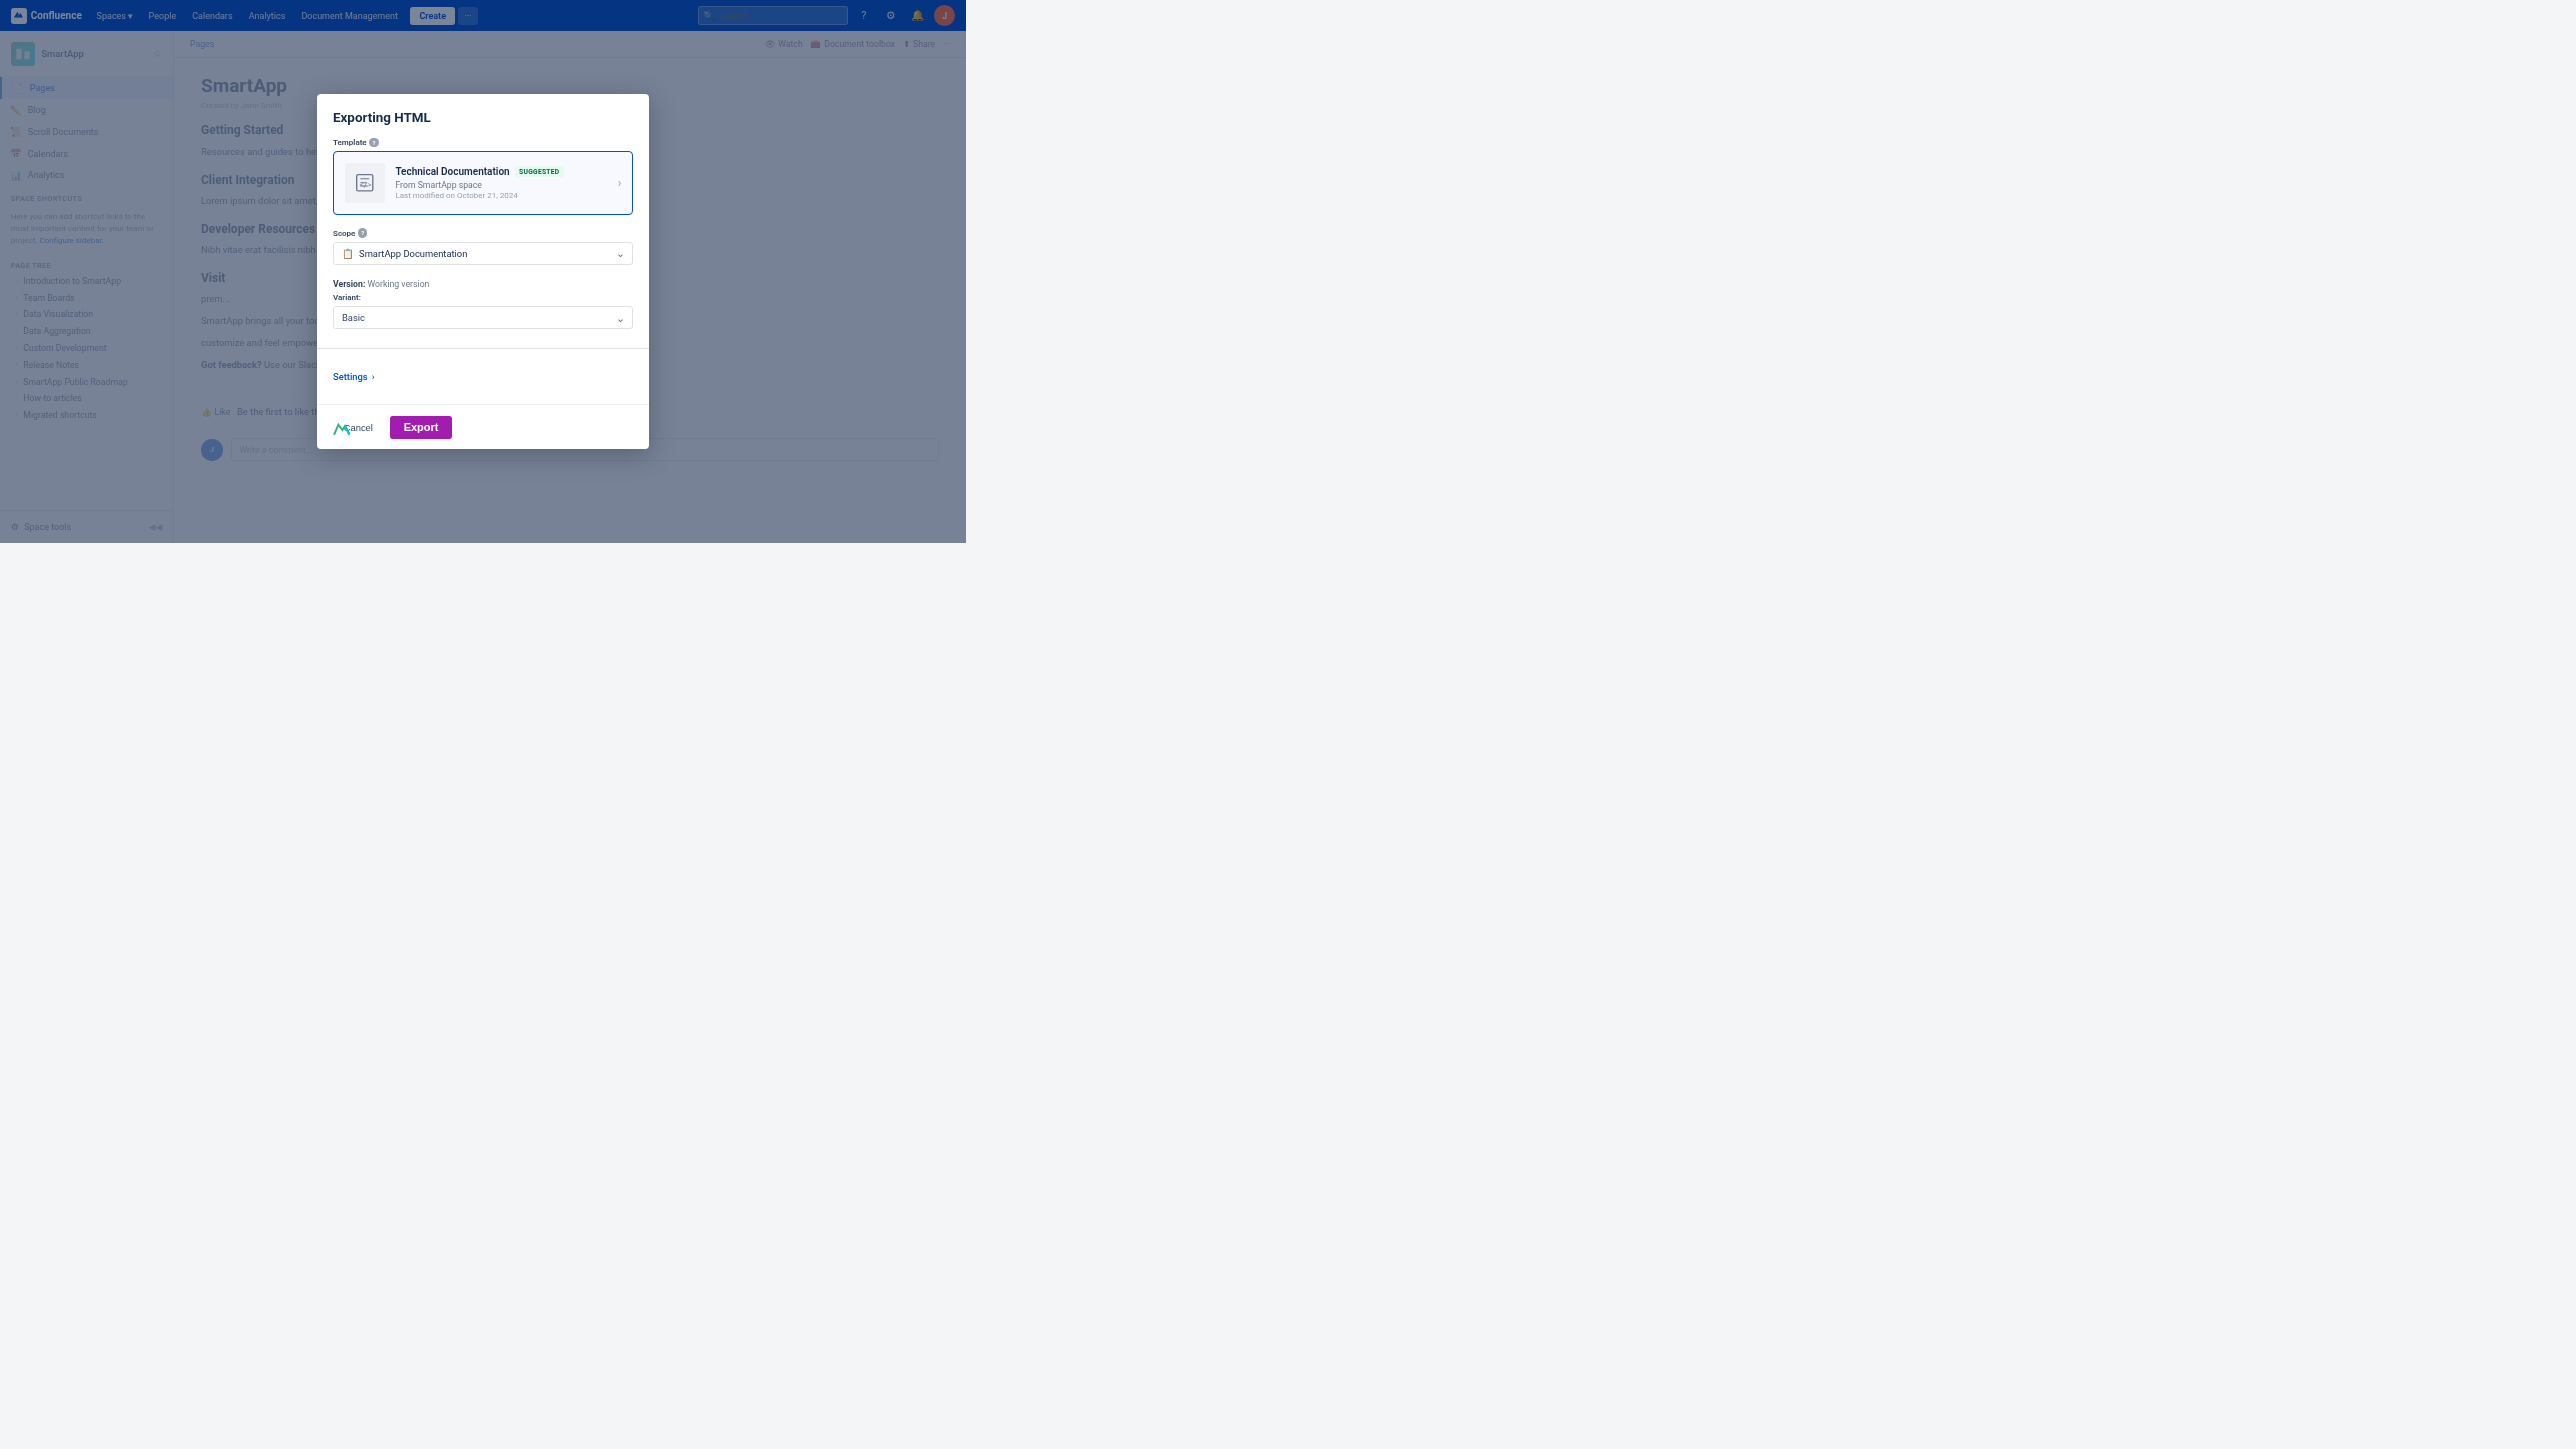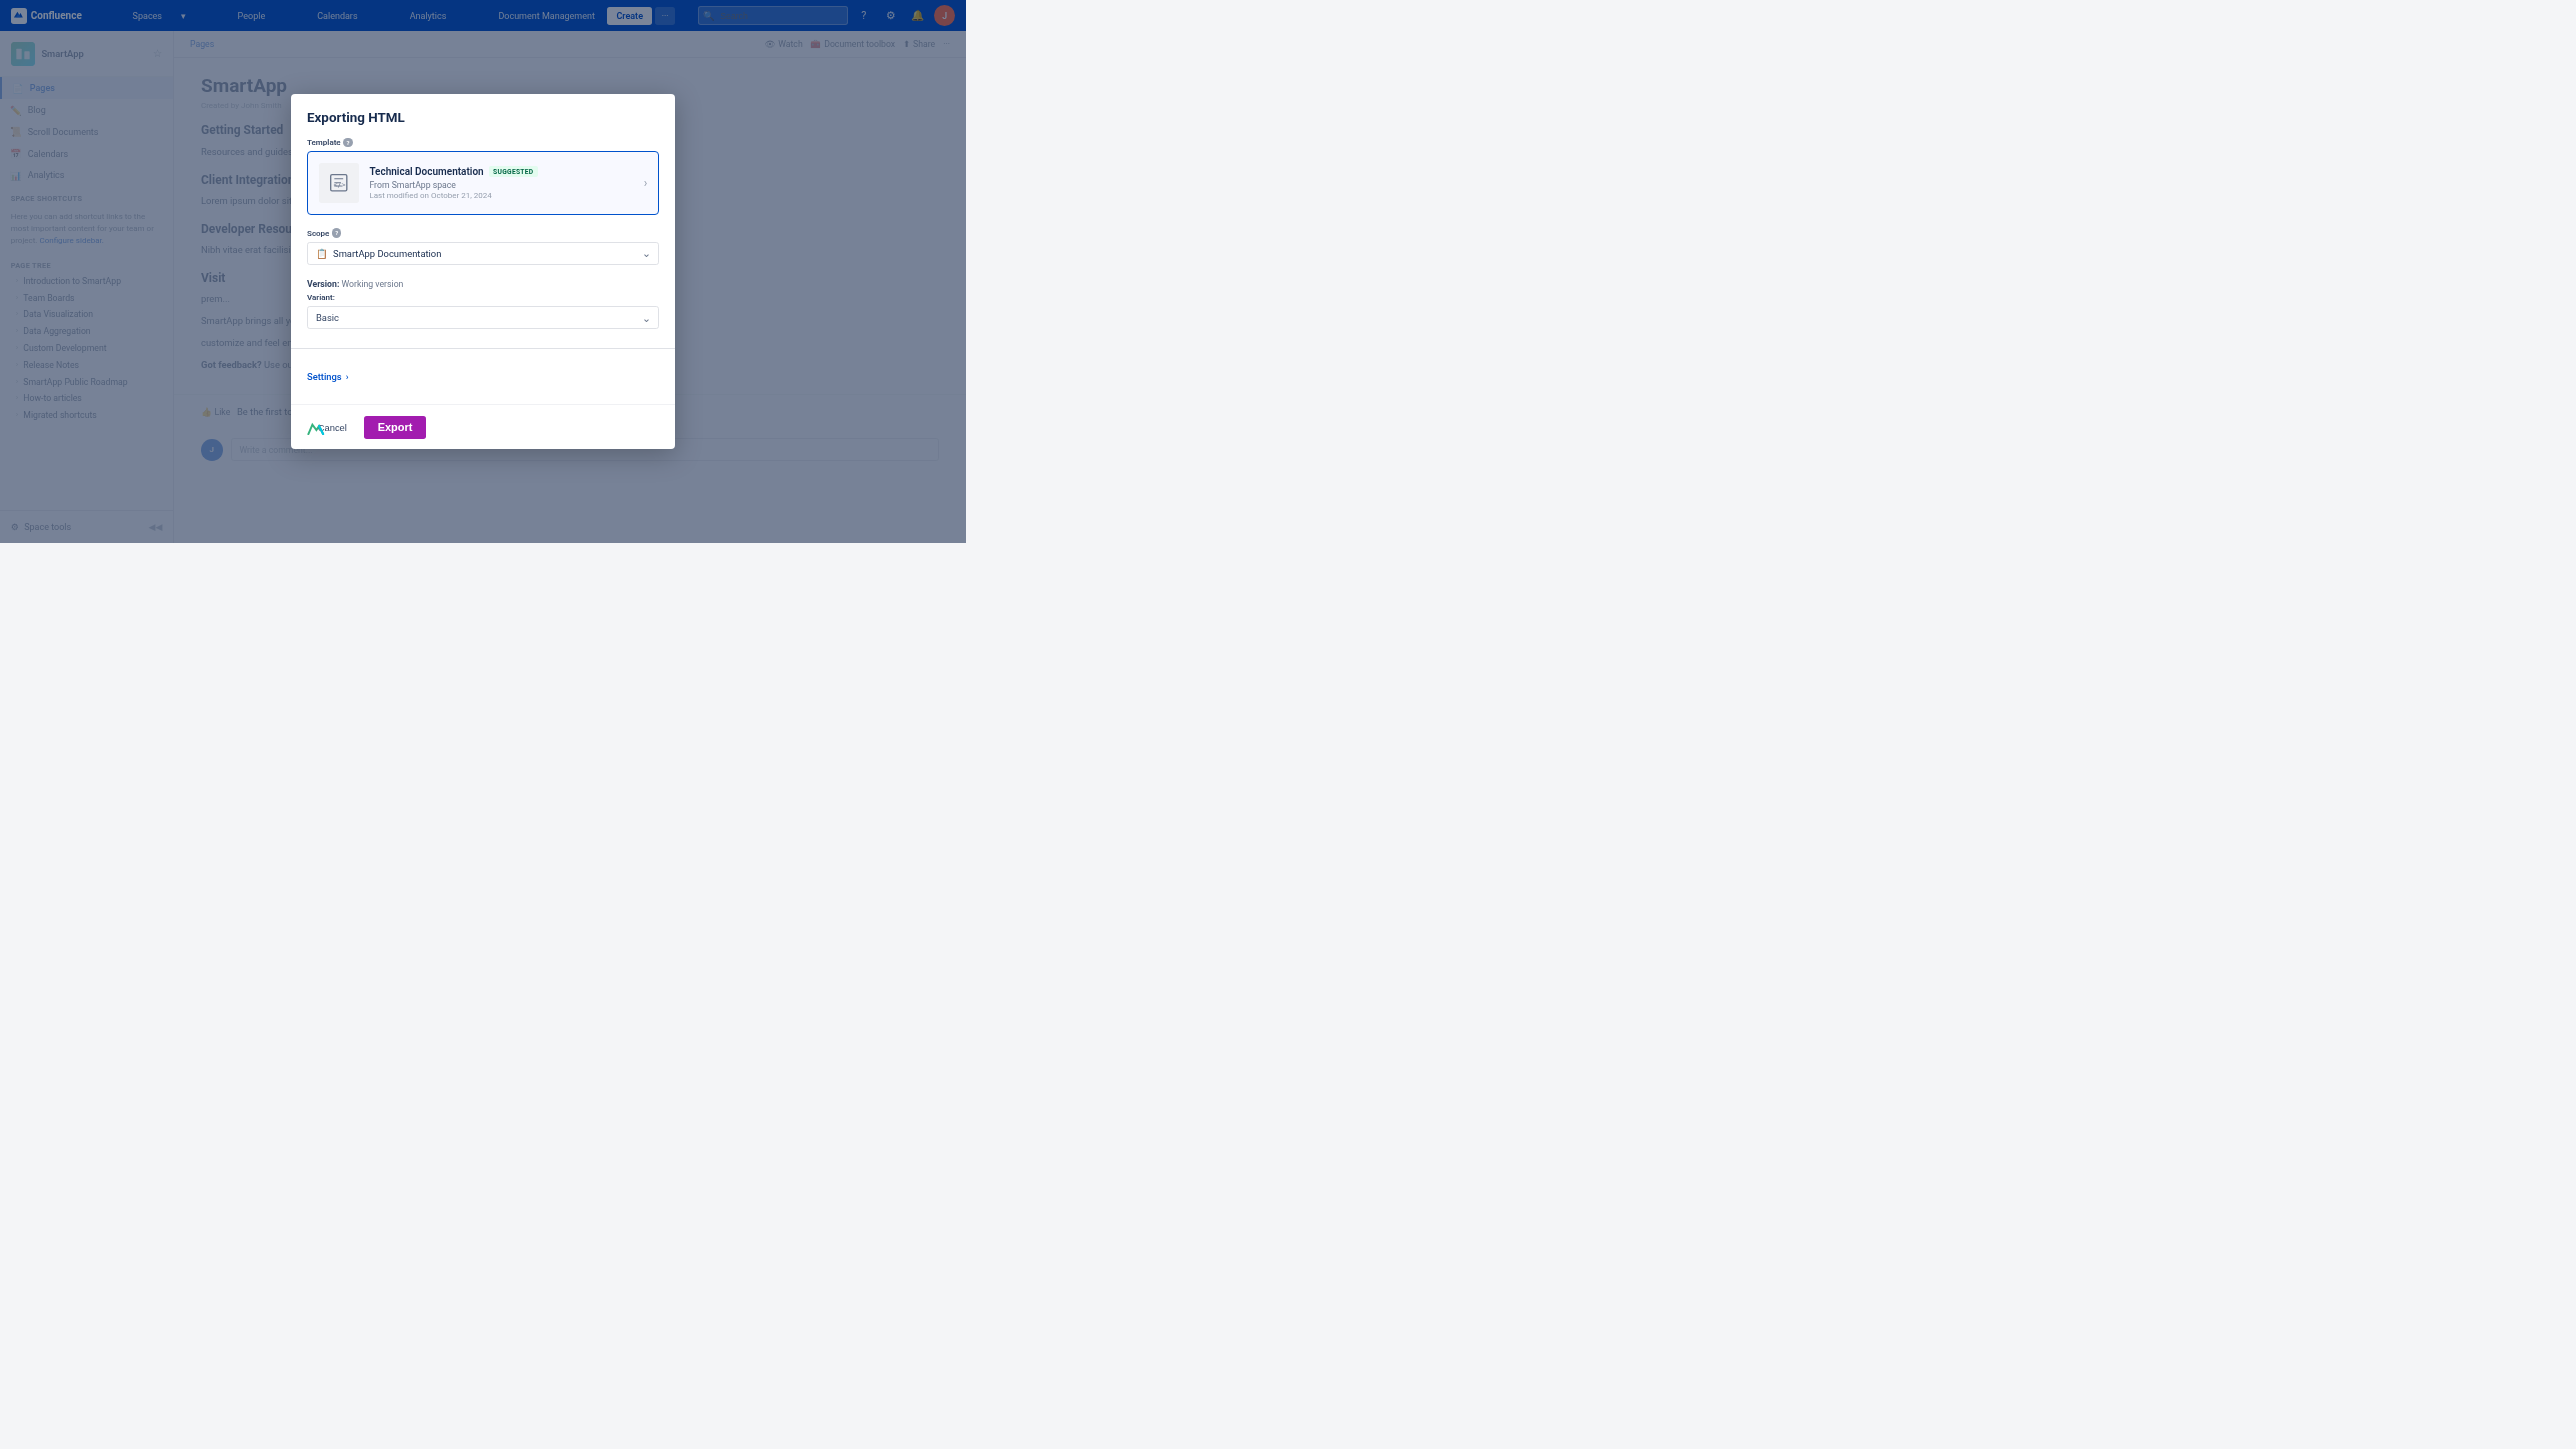--- a/index.html
+++ b/index.html
@@ -47,23 +47,22 @@
       width: 10.7px;
       height: 10.7px;
     }
     .topnav-link {
       color: rgba(255,255,255,0.9);
       padding: 4px 6.7px;
       border-radius: 2.7px;
       cursor: pointer;
       display: flex;
       align-items: center;
-      gap: 19px;
+      gap: 2px;
       font-size: 9px;
-      margin-left: 36px;
     }
     .topnav-create {
       background: white;
       color: #0052cc;
       font-weight: 600;
       padding: 4px 9.4px;
       border-radius: 2.7px;
       cursor: pointer;
       font-size: 9px;
       margin-left: 2.7px;
@@ -367,21 +366,21 @@
       background: rgba(9,30,66,0.54);
       z-index: 100;
       display: flex;
       align-items: center;
       justify-content: center;
     }
 
     .modal {
       background: white;
       border-radius: 4px;
-      width: 384px;
+      width: 332px;
       box-shadow: 0 5.4px 27px rgba(0,0,0,0.25);
       position: relative;
     }
 
     .modal-header {
       padding: 16px 16px 0;
     }
     .modal-title {
       font-size: 13.4px;
       font-weight: 700;

